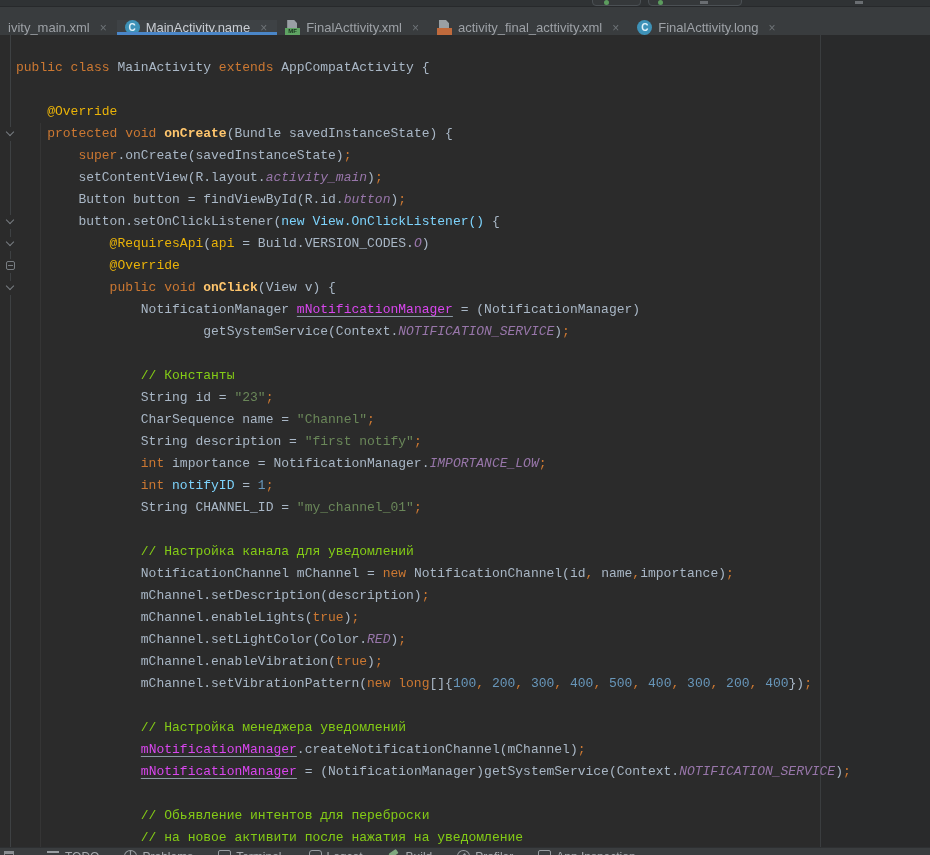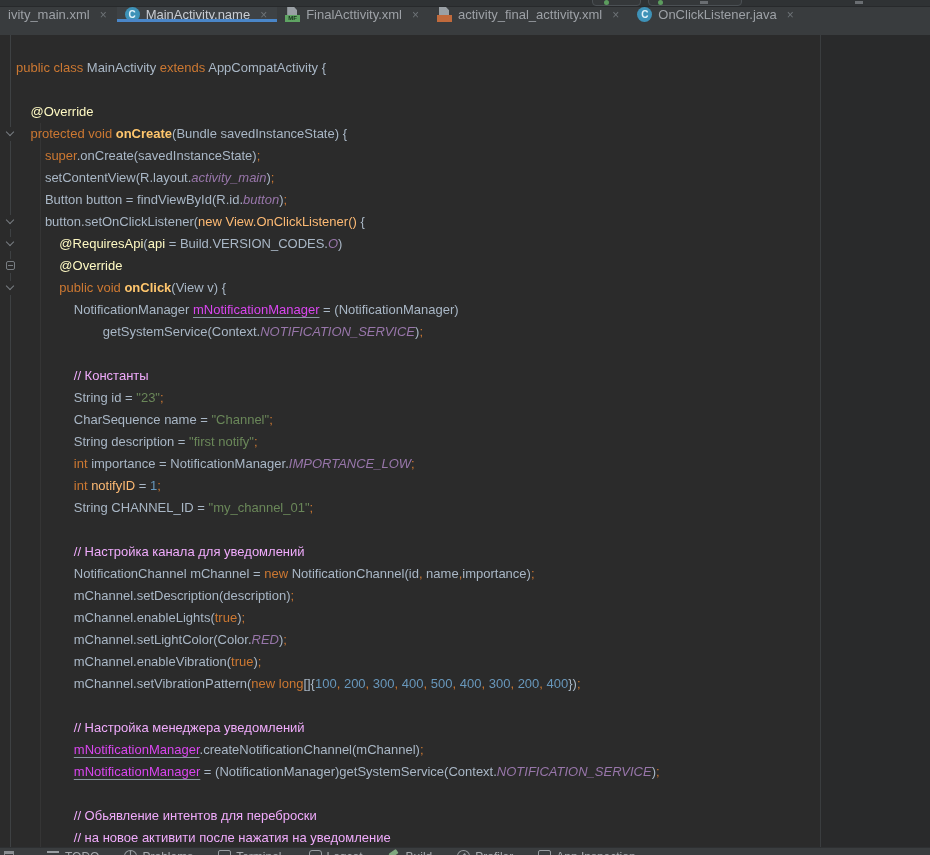--- a/index.html
+++ b/index.html
@@ -9,21 +9,21 @@
   
   .top-strip { position:absolute; left:0; top:0; width:930px; height:7px;
                background:#2F3234; border-bottom:1px solid #27292B; overflow:hidden; }
   .tb-ghost { position:absolute; top:-8px; height:14px; border:1px solid #4B5054;
               border-radius:4px; background:#35383A; }
   .tb-dot { position:absolute; width:5px; height:5px; border-radius:50%; background:#5C9C5E; top:0px; }
   .tb-dash { position:absolute; width:8px; height:3px; background:#6A6E72; top:1px; }
 
   
   .tabbar { position:absolute; left:0; top:7px; width:930px; height:28px;
-            background:#393C3E; display:flex; align-items:flex-start; overflow:hidden; }
+            background:#393C3E; display:flex; align-items:flex-end; overflow:hidden; }
   .tab { display:flex; align-items:center; padding:0 10px 0 8px; position:relative;
          color:#9DA1A6; font-size:13px; white-space:nowrap; cursor:default; }
   .tab.active { background:#3E4245; color:#C9CDD3; }
   .tab.active::after { content:""; position:absolute; left:0; right:0; bottom:0;
                        height:3px; background:var(--accent,#4A86C8); }
   .tab .lbl { margin:0 4px 0 6px; }
   .tab .x { color:#6E7377; font-size:12px; margin-left:6px; }
   .tab.first { padding-left:2px; }
   .ticon { width:15px; height:15px; display:inline-block; position:relative; flex:none; }
   .icon-class { border-radius:50%; background:#3E92B8; color:#E2F2FA; font-size:10px;
@@ -38,33 +38,33 @@
 
   
   .editor { position:absolute; left:0; top:35px; width:930px; height:812px;
             background:#2B2B2B; overflow:hidden; }
   .gutter-line { position:absolute; left:10px; top:0; width:1px; height:100%; background:#3E4143; }
   .indent-guide { position:absolute; width:1px; background:rgba(255,255,255,0.05); }
   .margin-guide { position:absolute; left:820px; top:0; width:1px; height:100%; background:#3A3D3F; }
   .beyond-margin { position:absolute; left:821px; top:0; width:109px; height:100%; background:#292A2B; }
 
   pre.code { position:absolute; left:16px; top:22px; margin:0;
-             font-family:Liberation Sans, sans-serif; font-size:13px; line-height:22px;
+             font-family:Liberation Mono, monospace; font-size:13px; line-height:22px;
              color:#A9B7C6; white-space:pre; }
   .code-line { height:22px; }
   .tk-d   { color:#A9B7C6; }
   .tk-kw  { color:#CC7832; }
   .tk-pun { color:#CC7832; }
-  .tk-ann { color:#fef9c3; }
+  .tk-ann { color:#eab308; }
   .tk-mth { color:#FFC66D; font-weight:bold; }
   .tk-str { color:#6A8759; }
   .tk-num { color:#6897BB; }
-  .tk-cmt { color:#f0abfc; }
+  .tk-cmt { color:#84cc16; }
   .tk-cst { color:#9876AA; font-style:italic; }
-  .tk-dim { color:#fdba74; }
+  .tk-dim { color:#7dd3fc; }
   .tk-und { color:#d946ef; text-decoration:underline; text-underline-offset:3px;
             text-decoration-color:#8A97A3; }
 
   .fold { position:absolute; left:4px; width:15px; height:14px; background:#2B2B2B; z-index:3; }
   .fold .chev { position:absolute; left:3px; top:2px; width:6px; height:6px;
                 border-right:1.5px solid #787D82; border-bottom:1.5px solid #787D82;
                 transform:rotate(45deg); }
   .fold .box { position:absolute; left:2px; top:2px; width:9px; height:9px;
                border:1px solid #787D82; border-radius:2px; }
   .fold .box::after { content:""; position:absolute; left:1px; top:3px; width:5px; height:1px;
@@ -133,21 +133,21 @@
     <div class="tab">
       <span class="ticon icon-page">
         <span class="pg"></span>
         <span class="band band-layout"></span>
       </span>
       <span class="lbl">activity_final_acttivity.xml</span>
       <span class="x">×</span>
     </div>
     <div class="tab">
       <span class="ticon icon-class" style="background: rgb(62, 146, 184);">C</span>
-      <span class="lbl">OnClickListener.java</span>
+      <span class="lbl">FinalActtivity.long</span>
       <span class="x">×</span>
     </div>
   </div>
 
 <div class="editor">
   <div class="beyond-margin"></div>
   <div class="margin-guide"></div>
   <div class="gutter-line"></div>
   <div class="indent-guide" style="left:40px; top:88px; height:724px;"></div>
   <pre class="code" id="code"><div class="code-line"><span class="tk-kw">public class </span><span class="tk-d">MainActivity </span><span class="tk-kw">extends </span><span class="tk-d">AppCompatActivity {</span></div><div class="code-line"></div><div class="code-line"><span class="tk-ann">    @Override</span></div><div class="code-line"><span class="tk-kw">    protected void </span><span class="tk-mth">onCreate</span><span class="tk-d">(Bundle savedInstanceState) {</span></div><div class="code-line"><span class="tk-kw">        super</span><span class="tk-d">.onCreate(savedInstanceState)</span><span class="tk-pun">;</span></div><div class="code-line"><span class="tk-d">        setContentView(R.layout.</span><span class="tk-cst">activity_main</span><span class="tk-d">)</span><span class="tk-pun">;</span></div><div class="code-line"><span class="tk-d">        Button button = findViewById(R.id.</span><span class="tk-cst">button</span><span class="tk-d">)</span><span class="tk-pun">;</span></div><div class="code-line"><span class="tk-d">        button.setOnClickListener(</span><span class="tk-dim">new View.OnClickListener() </span><span class="tk-d">{</span></div><div class="code-line"><span class="tk-ann">            @RequiresApi</span><span class="tk-d">(</span><span class="tk-ann">api</span><span class="tk-d"> = Build.VERSION_CODES.</span><span class="tk-cst">O</span><span class="tk-d">)</span></div><div class="code-line"><span class="tk-ann">            @Override</span></div><div class="code-line"><span class="tk-kw">            public void </span><span class="tk-mth">onClick</span><span class="tk-d">(View v) {</span></div><div class="code-line"><span class="tk-d">                NotificationManager </span><span class="tk-und">mNotificationManager</span><span class="tk-d"> = (NotificationManager)</span></div><div class="code-line"><span class="tk-d">                        getSystemService(Context.</span><span class="tk-cst">NOTIFICATION_SERVICE</span><span class="tk-d">)</span><span class="tk-pun">;</span></div><div class="code-line"></div><div class="code-line"><span class="tk-cmt">                // Константы</span></div><div class="code-line"><span class="tk-d">                String id = </span><span class="tk-str">"23"</span><span class="tk-pun">;</span></div><div class="code-line"><span class="tk-d">                CharSequence name = </span><span class="tk-str">"Channel"</span><span class="tk-pun">;</span></div><div class="code-line"><span class="tk-d">                String description = </span><span class="tk-str">"first notify"</span><span class="tk-pun">;</span></div><div class="code-line"><span class="tk-kw">                int </span><span class="tk-d">importance = NotificationManager.</span><span class="tk-cst">IMPORTANCE_LOW</span><span class="tk-pun">;</span></div><div class="code-line"><span class="tk-kw">                int </span><span class="tk-dim">notifyID</span><span class="tk-d"> = </span><span class="tk-num">1</span><span class="tk-pun">;</span></div><div class="code-line"><span class="tk-d">                String CHANNEL_ID = </span><span class="tk-str">"my_channel_01"</span><span class="tk-pun">;</span></div><div class="code-line"></div><div class="code-line"><span class="tk-cmt">                // Настройка канала для уведомлений</span></div><div class="code-line"><span class="tk-d">                NotificationChannel mChannel = </span><span class="tk-kw">new </span><span class="tk-d">NotificationChannel(id</span><span class="tk-pun">,</span><span class="tk-d"> name</span><span class="tk-pun">,</span><span class="tk-d">importance)</span><span class="tk-pun">;</span></div><div class="code-line"><span class="tk-d">                mChannel.setDescription(description)</span><span class="tk-pun">;</span></div><div class="code-line"><span class="tk-d">                mChannel.enableLights(</span><span class="tk-kw">true</span><span class="tk-d">)</span><span class="tk-pun">;</span></div><div class="code-line"><span class="tk-d">                mChannel.setLightColor(Color.</span><span class="tk-cst">RED</span><span class="tk-d">)</span><span class="tk-pun">;</span></div><div class="code-line"><span class="tk-d">                mChannel.enableVibration(</span><span class="tk-kw">true</span><span class="tk-d">)</span><span class="tk-pun">;</span></div><div class="code-line"><span class="tk-d">                mChannel.setVibrationPattern(</span><span class="tk-kw">new long</span><span class="tk-d">[]{</span><span class="tk-num">100</span><span class="tk-pun">,</span><span class="tk-d"> </span><span class="tk-num">200</span><span class="tk-pun">,</span><span class="tk-d"> </span><span class="tk-num">300</span><span class="tk-pun">,</span><span class="tk-d"> </span><span class="tk-num">400</span><span class="tk-pun">,</span><span class="tk-d"> </span><span class="tk-num">500</span><span class="tk-pun">,</span><span class="tk-d"> </span><span class="tk-num">400</span><span class="tk-pun">,</span><span class="tk-d"> </span><span class="tk-num">300</span><span class="tk-pun">,</span><span class="tk-d"> </span><span class="tk-num">200</span><span class="tk-pun">,</span><span class="tk-d"> </span><span class="tk-num">400</span><span class="tk-d">})</span><span class="tk-pun">;</span></div><div class="code-line"></div><div class="code-line"><span class="tk-cmt">                // Настройка менеджера уведомлений</span></div><div class="code-line"><span class="tk-d">                </span><span class="tk-und">mNotificationManager</span><span class="tk-d">.createNotificationChannel(mChannel)</span><span class="tk-pun">;</span></div><div class="code-line"><span class="tk-d">                </span><span class="tk-und">mNotificationManager</span><span class="tk-d"> = (NotificationManager)getSystemService(Context.</span><span class="tk-cst">NOTIFICATION_SERVICE</span><span class="tk-d">)</span><span class="tk-pun">;</span></div><div class="code-line"></div><div class="code-line"><span class="tk-cmt">                // Обьявление интентов для переброски</span></div><div class="code-line"><span class="tk-cmt">                // на новое активити после нажатия на уведомление</span></div></pre>

